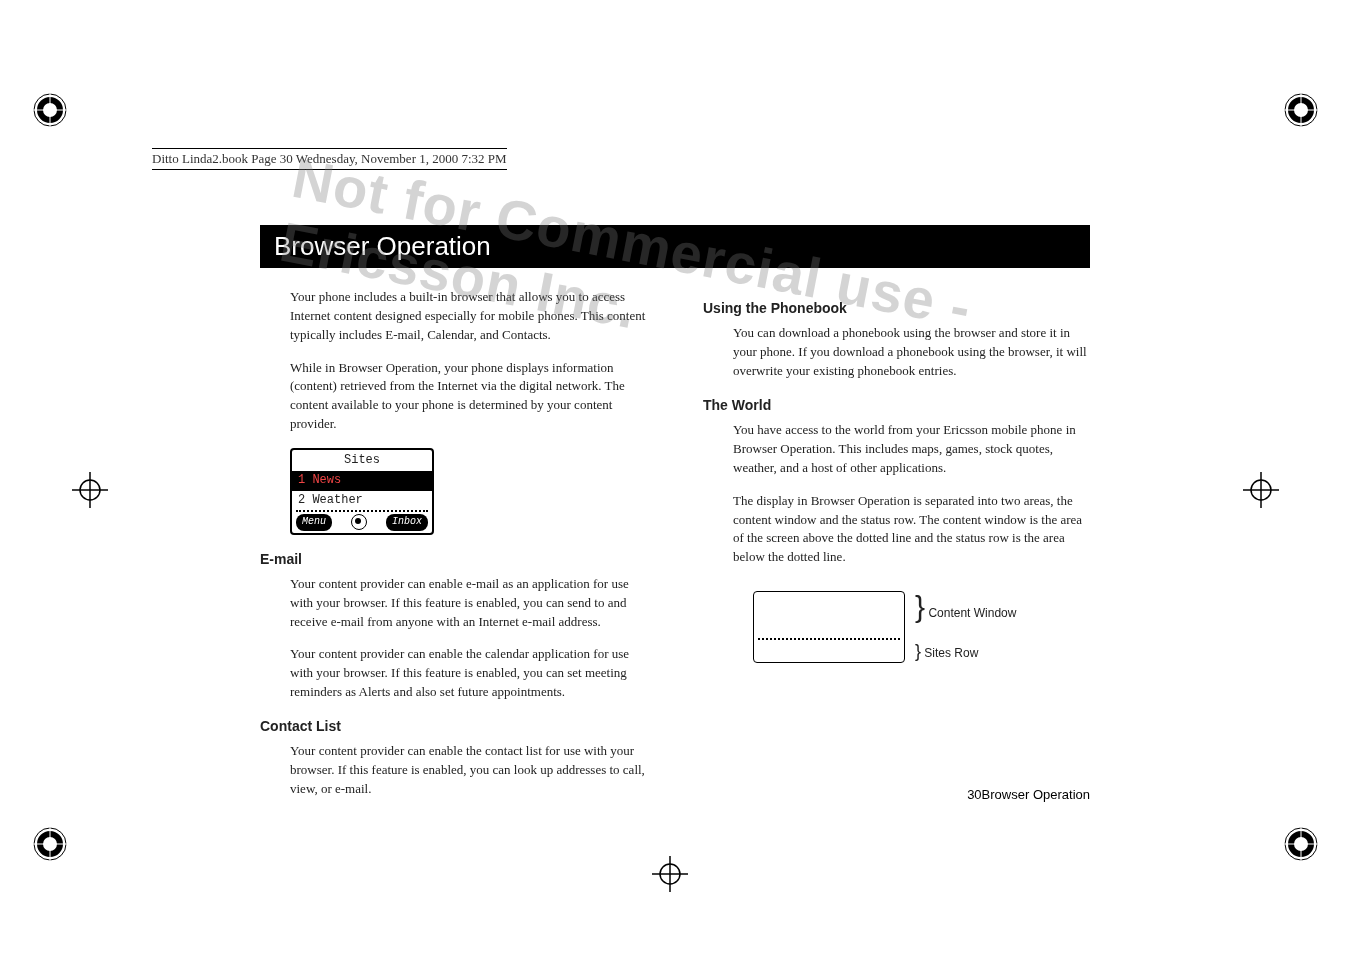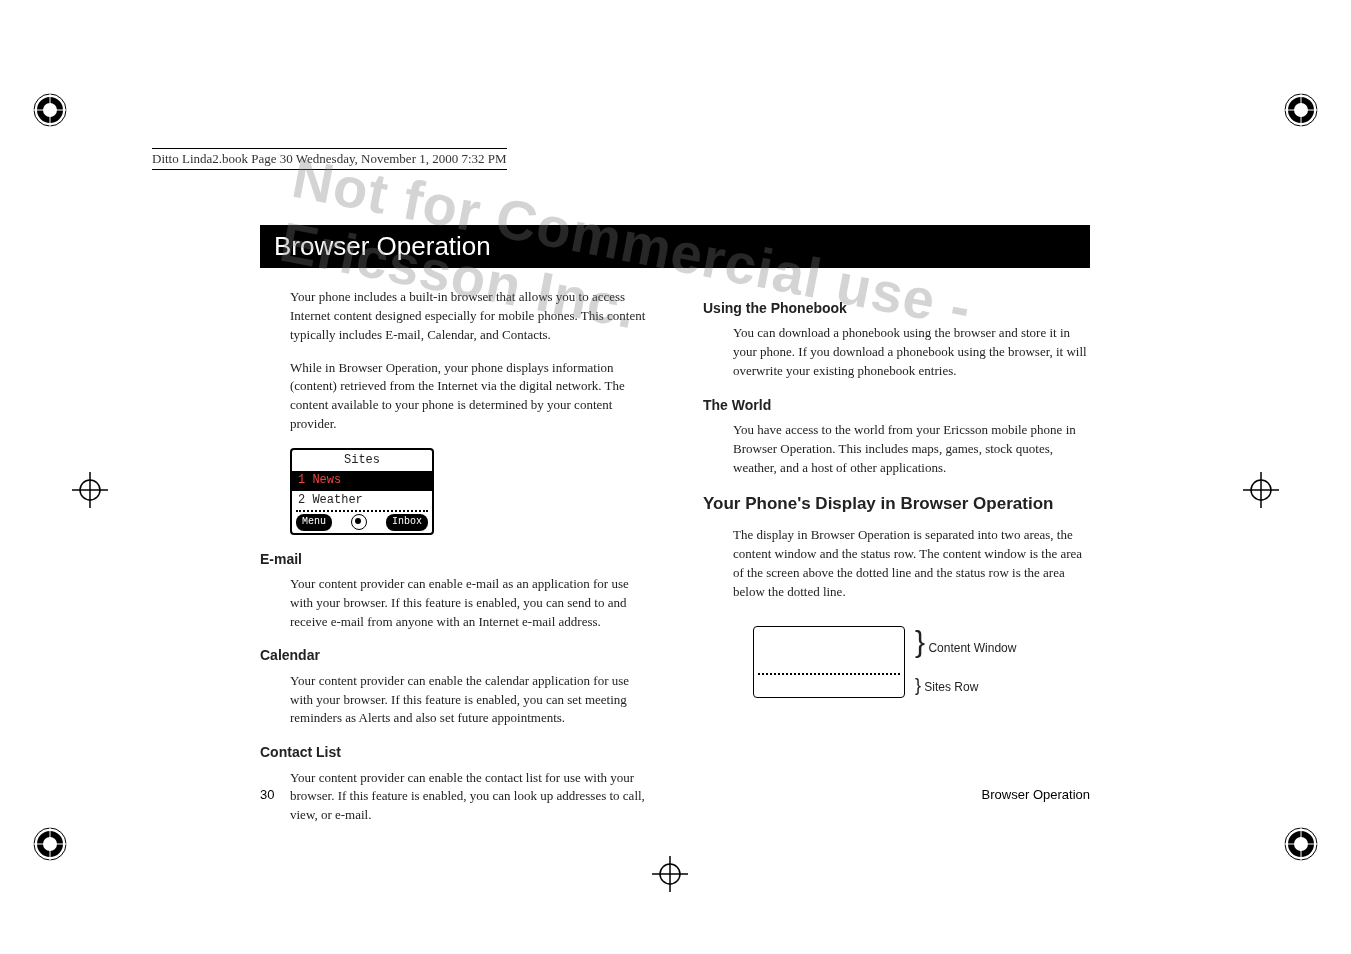--- a/index.html
+++ b/index.html
@@ -120,20 +120,21 @@
 
 .screen-divider {
   border-top: 2px dotted #000;
   margin: 0 4px;
 }
 
 .screen-soft {
   display: flex;
   justify-content: space-between;
   padding: 2px 4px;
+  font-style: italic;
 }
 
 .softkey {
   background: #000;
   color: #fff;
   border-radius: 8px;
   font-size: 10px;
   padding: 1px 6px;
 }
 
@@ -205,21 +206,21 @@
   z-index: 5;
   letter-spacing: 1px;
 }
 
 .footer {
   position: absolute;
   bottom: 152px;
   left: 260px;
   width: 830px;
   display: flex;
-  justify-content: space-between;
+  justify-content: flex-end;
   font-size: 13px;
   font-family: Arial, Helvetica, sans-serif;
   margin-top: 9px;
 }
 
 </style>
 </head>
 <body>
 
 <div class="page-frame">
@@ -299,35 +300,33 @@
           <div class="screen-soft">
             <span class="softkey">Menu</span>
             <span class="soft-mid"></span>
             <span class="softkey">Inbox</span>
           </div>
         </div>
 
         <div class="subhead">E-mail</div>
         <p class="body-para">Your content provider can enable e-mail as an application for use with your browser. If this feature is enabled, you can send to and receive e-mail from anyone with an Internet e-mail address.</p>
 
-        <div class="subhead">Calendar</div>
         <p class="body-para">Your content provider can enable the calendar application for use with your browser. If this feature is enabled, you can set meeting reminders as Alerts and also set future appointments.</p>
 
         <div class="subhead">Contact List</div>
         <p class="body-para">Your content provider can enable the contact list for use with your browser. If this feature is enabled, you can look up addresses to call, view, or e-mail.</p>
       </div>
 
       <div class="col">
         <div class="subhead">Using the Phonebook</div>
         <p class="body-para">You can download a phonebook using the browser and store it in your phone. If you download a phonebook using the browser, it will overwrite your existing phonebook entries.</p>
 
         <div class="subhead">The World</div>
         <p class="body-para">You have access to the world from your Ericsson mobile phone in Browser Operation. This includes maps, games, stock quotes, weather, and a host of other applications.</p>
 
-        <div class="section-head">Your Phone's Display in Browser Operation</div>
         <p class="body-para">The display in Browser Operation is separated into two areas, the content window and the status row. The content window is the area of the screen above the dotted line and the status row is the area below the dotted line.</p>
 
         <div class="display-figure">
           <div class="display-box">
             <div class="dotted"></div>
           </div>
           <div class="fig-labels">
             <div>
               <span class="bracket">}</span>
               <span>Content Window</span>

